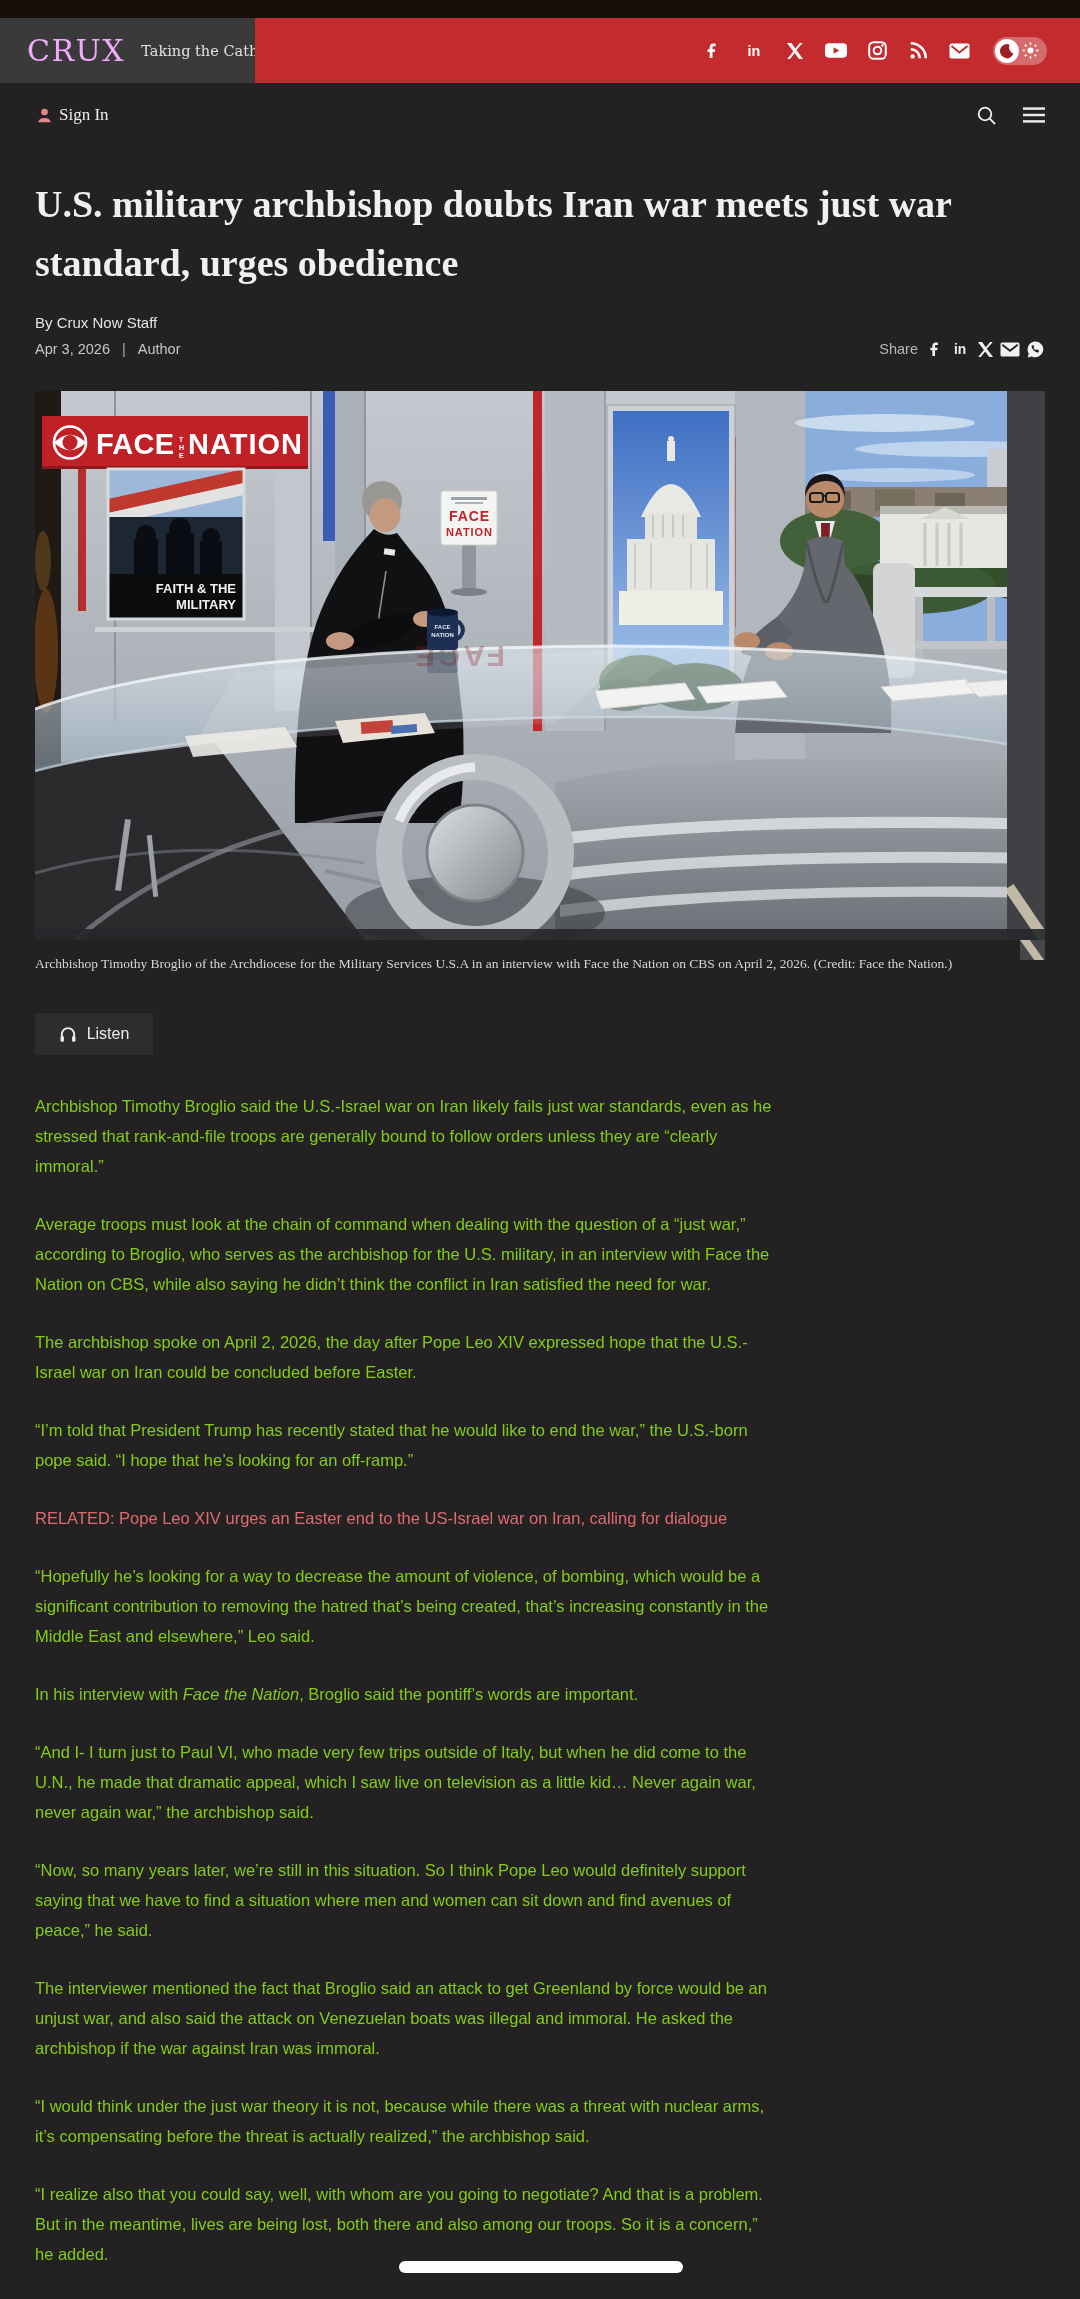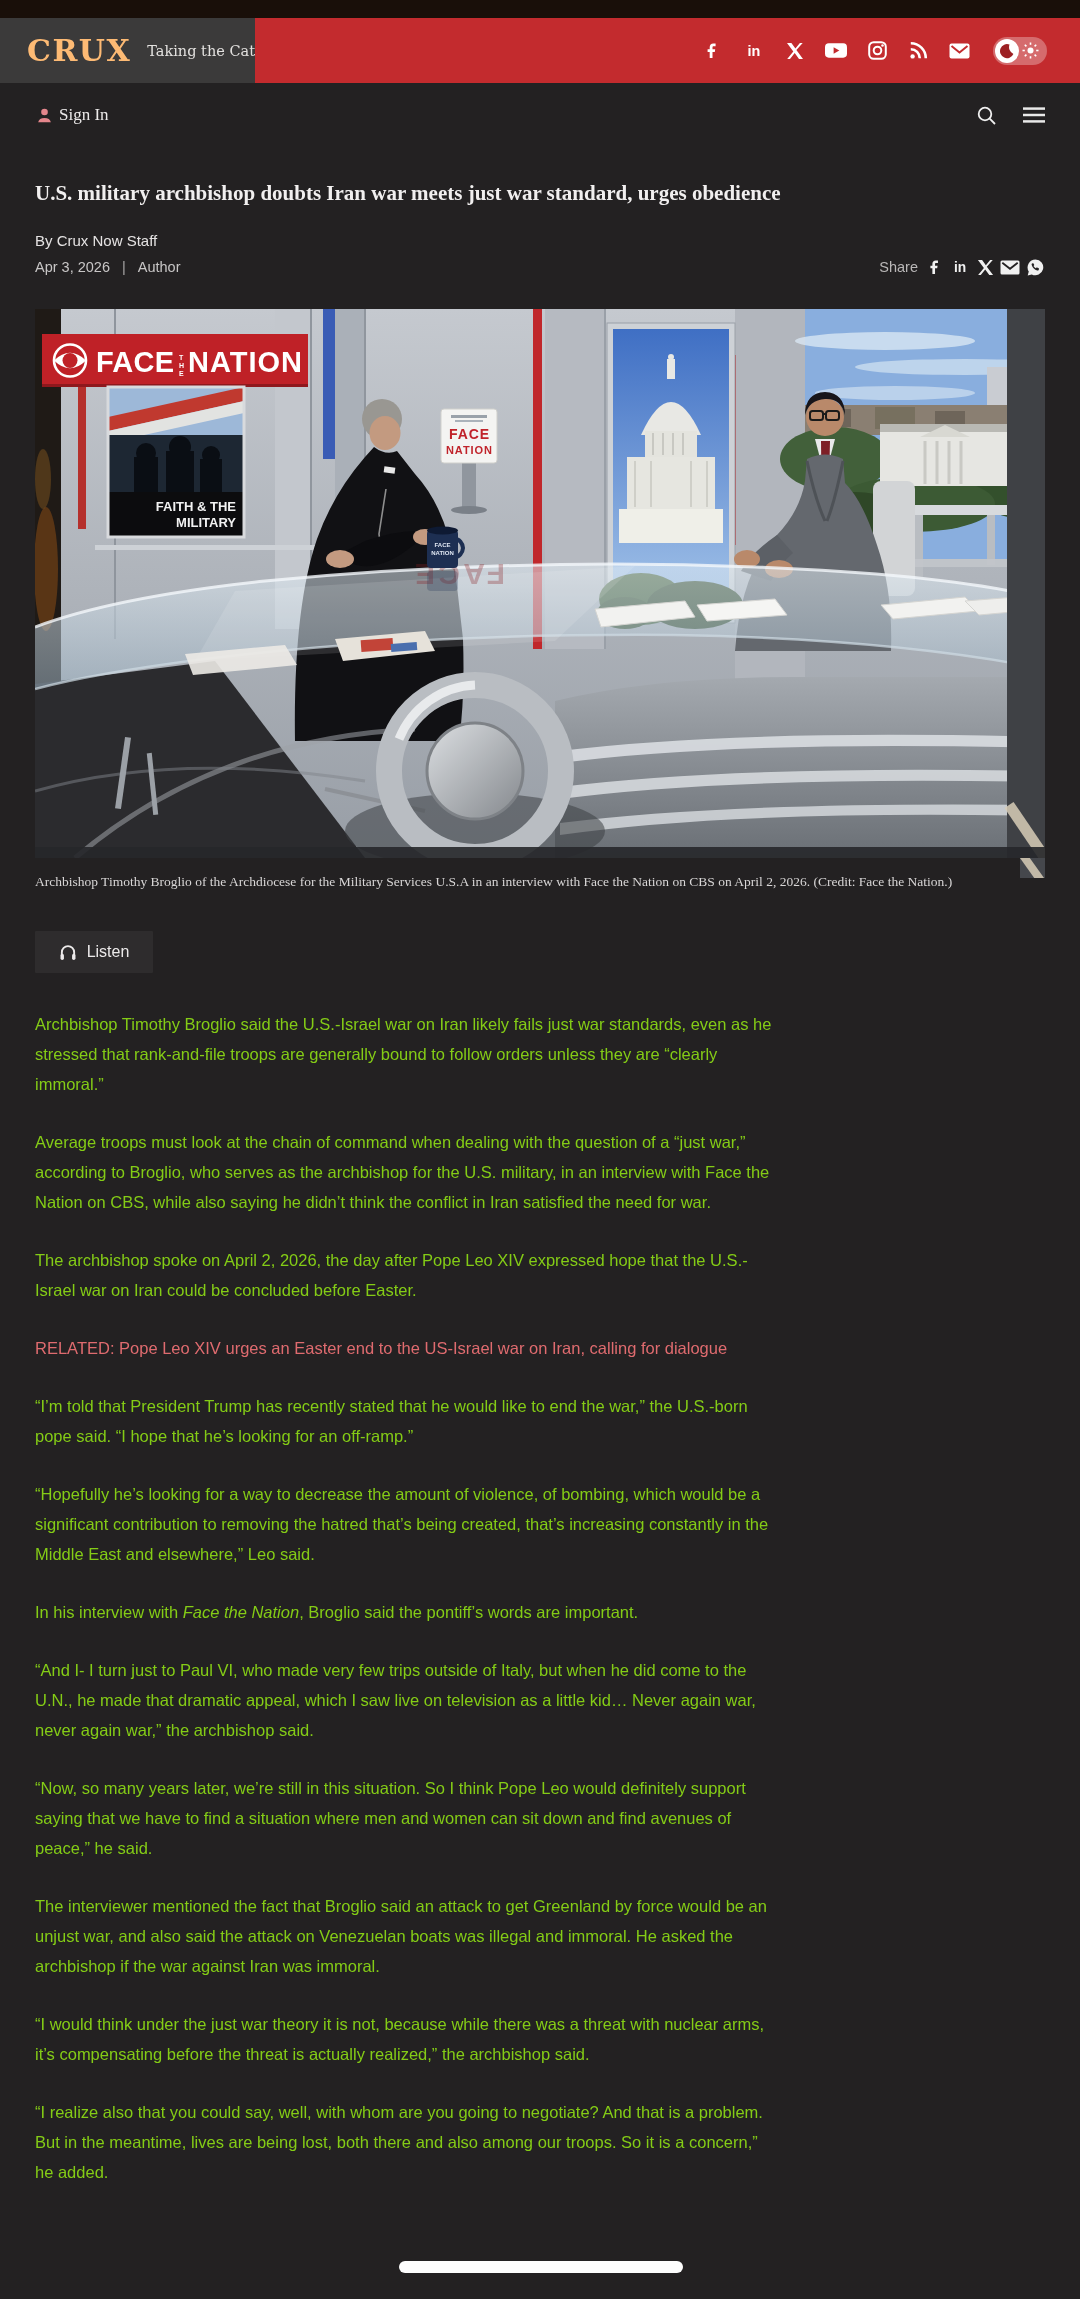--- a/index.html
+++ b/index.html
@@ -1,32 +1,32 @@
 <!DOCTYPE html>
 <html><head>
 <meta charset="utf-8">
 <style>
   html,body{margin:0;padding:0;background:#232122;width:1080px;height:2299px;overflow:hidden;
     font-family:"Liberation Sans",sans-serif;-webkit-font-smoothing:antialiased;position:relative;}
   .topbar{height:18px;background:#190f09;}
   .header{display:flex;height:65px;}
   .header-left{width:255px;background:#3b3a3a;display:flex;align-items:center;padding-left:27px;box-sizing:border-box;}
-  .logo{font-family:"DejaVu Serif",serif;font-weight:700;font-size:30px;color:#fdba74;letter-spacing:1.5px;}
+  .logo{font-family:"DejaVu Serif",serif;font-weight:400;font-size:30px;color:#f0abfc;letter-spacing:1.5px;}
   .tagline{font-family:"DejaVu Serif",serif;font-size:14.5px;color:#e3e1df;margin-left:16px;white-space:nowrap;}
   .header-right{flex:1;background:#c32b2e;display:flex;align-items:center;justify-content:flex-end;gap:19px;padding-right:33px;}
   .hicon{display:flex;align-items:center;justify-content:center;width:22px;height:22px;cursor:pointer;}
   .toggle{width:54px;height:28px;border-radius:14px;background:rgba(255,255,255,.3);display:flex;align-items:center;padding:0 2px;box-sizing:border-box;margin-left:4px;cursor:pointer;}
   .toggle-knob{width:24px;height:24px;border-radius:50%;background:#fff;display:flex;align-items:center;justify-content:center;}
   .toggle-sun{margin-left:3px;display:flex;align-items:center;}
   .navrow{height:64px;display:flex;align-items:center;justify-content:space-between;padding:0 35px;}
   .signin{display:flex;align-items:center;gap:5px;cursor:pointer;}
   .signin-label{font-family:"Liberation Serif",serif;font-size:17px;color:#eceaea;}
   .nav-icons{display:flex;align-items:center;gap:26px;}
   h1.title{margin:28px 35px 0 35px;width:920px;font-family:"Liberation Serif",serif;font-weight:700;
-    font-size:21px;line-height:36px;color:#f1efef;}
+    font-size:38px;line-height:59px;color:#f1efef;}
   .byline{margin:21px 35px 0 35px;font-size:15px;color:#e5e3e3;}
   .metarow{margin:8px 35px 0 35px;display:flex;align-items:center;font-size:14.5px;color:#c8c6c6;}
   .sep{margin:0 12px;color:#a8a6a6;}
   .share{margin-left:auto;display:flex;align-items:center;gap:5px;}
   .share-label{color:#b9b7b7;font-size:14.5px;margin-right:2px;}
   .sicon{display:flex;align-items:center;justify-content:center;width:20px;height:20px;cursor:pointer;}
   .hero{position:relative;margin:32px 35px 0 35px;width:1010px;height:549px;background:#aeb3ba;}
   .hero svg{display:block;}
   .hero-notch{position:absolute;left:985px;top:549px;width:25px;height:20px;background:#45474c;overflow:hidden;}
   .caption{margin:16px 35px 0 35px;width:1010px;font-family:"Liberation Serif",serif;font-size:13.5px;color:#d8d6d6;}
@@ -410,22 +410,22 @@
     <rect x="1.6" y="11.4" width="3.6" height="6.6" rx="1.8" fill="#eceaea"></rect>
     <rect x="13.8" y="11.4" width="3.6" height="6.6" rx="1.8" fill="#eceaea"></rect>
   </svg>
   <span class="listen-label">Listen</span>
 </div>
 
 <div class="article" id="article-body">
     <p class="para"><span>Archbishop Timothy Broglio said the U.S.-Israel war on Iran likely fails just war standards, even as he stressed that rank-and-file troops are generally bound to follow orders unless they are “clearly immoral.”</span></p>
     <p class="para"><span>Average troops must look at the chain of command when dealing with the question of a “just war,” according to Broglio, who serves as the archbishop for the U.S. military, in an interview with Face the Nation on CBS, while also saying he didn’t think the conflict in Iran satisfied the need for war.</span></p>
     <p class="para"><span>The archbishop spoke on April 2, 2026, the day after Pope Leo XIV expressed hope that the U.S.-Israel war on Iran could be concluded before Easter.</span></p>
+    <p class="para"><span>“I’m told that President Trump has recently stated that he would like to end the war,” the U.S.-born pope said. “I hope that he’s looking for an off-ramp.”</span></p>
     <p class="para related"><span>RELATED: Pope Leo XIV urges an Easter end to the US-Israel war on Iran, calling for dialogue</span></p>
-    <p class="para"><span>“I’m told that President Trump has recently stated that he would like to end the war,” the U.S.-born pope said. “I hope that he’s looking for an off-ramp.”</span></p>
     <p class="para"><span>“Hopefully he’s looking for a way to decrease the amount of violence, of bombing, which would be a significant contribution to removing the hatred that’s being created, that’s increasing constantly in the Middle East and elsewhere,” Leo said.</span></p>
     <p class="para"><span>In his interview with </span><em>Face the Nation</em><span>, Broglio said the pontiff’s words are important.</span></p>
     <p class="para"><span>“And I- I turn just to Paul VI, who made very few trips outside of Italy, but when he did come to the U.N., he made that dramatic appeal, which I saw live on television as a little kid… Never again war, never again war,” the archbishop said.</span></p>
     <p class="para"><span>“Now, so many years later, we’re still in this situation. So I think Pope Leo would definitely support saying that we have to find a situation where men and women can sit down and find avenues of peace,” he said.</span></p>
     <p class="para"><span>The interviewer mentioned the fact that Broglio said an attack to get Greenland by force would be an unjust war, and also said the attack on Venezuelan boats was illegal and immoral. He asked the archbishop if the war against Iran was immoral.</span></p>
     <p class="para"><span>“I would think under the just war theory it is not, because while there was a threat with nuclear arms, it’s compensating before the threat is actually realized,” the archbishop said.</span></p>
     <p class="para"><span>“I realize also that you could say, well, with whom are you going to negotiate? And that is a problem. But in the meantime, lives are being lost, both there and also among our troops. So it is a concern,” he added.</span></p>
   </div>
 
 <div class="pill"></div>

